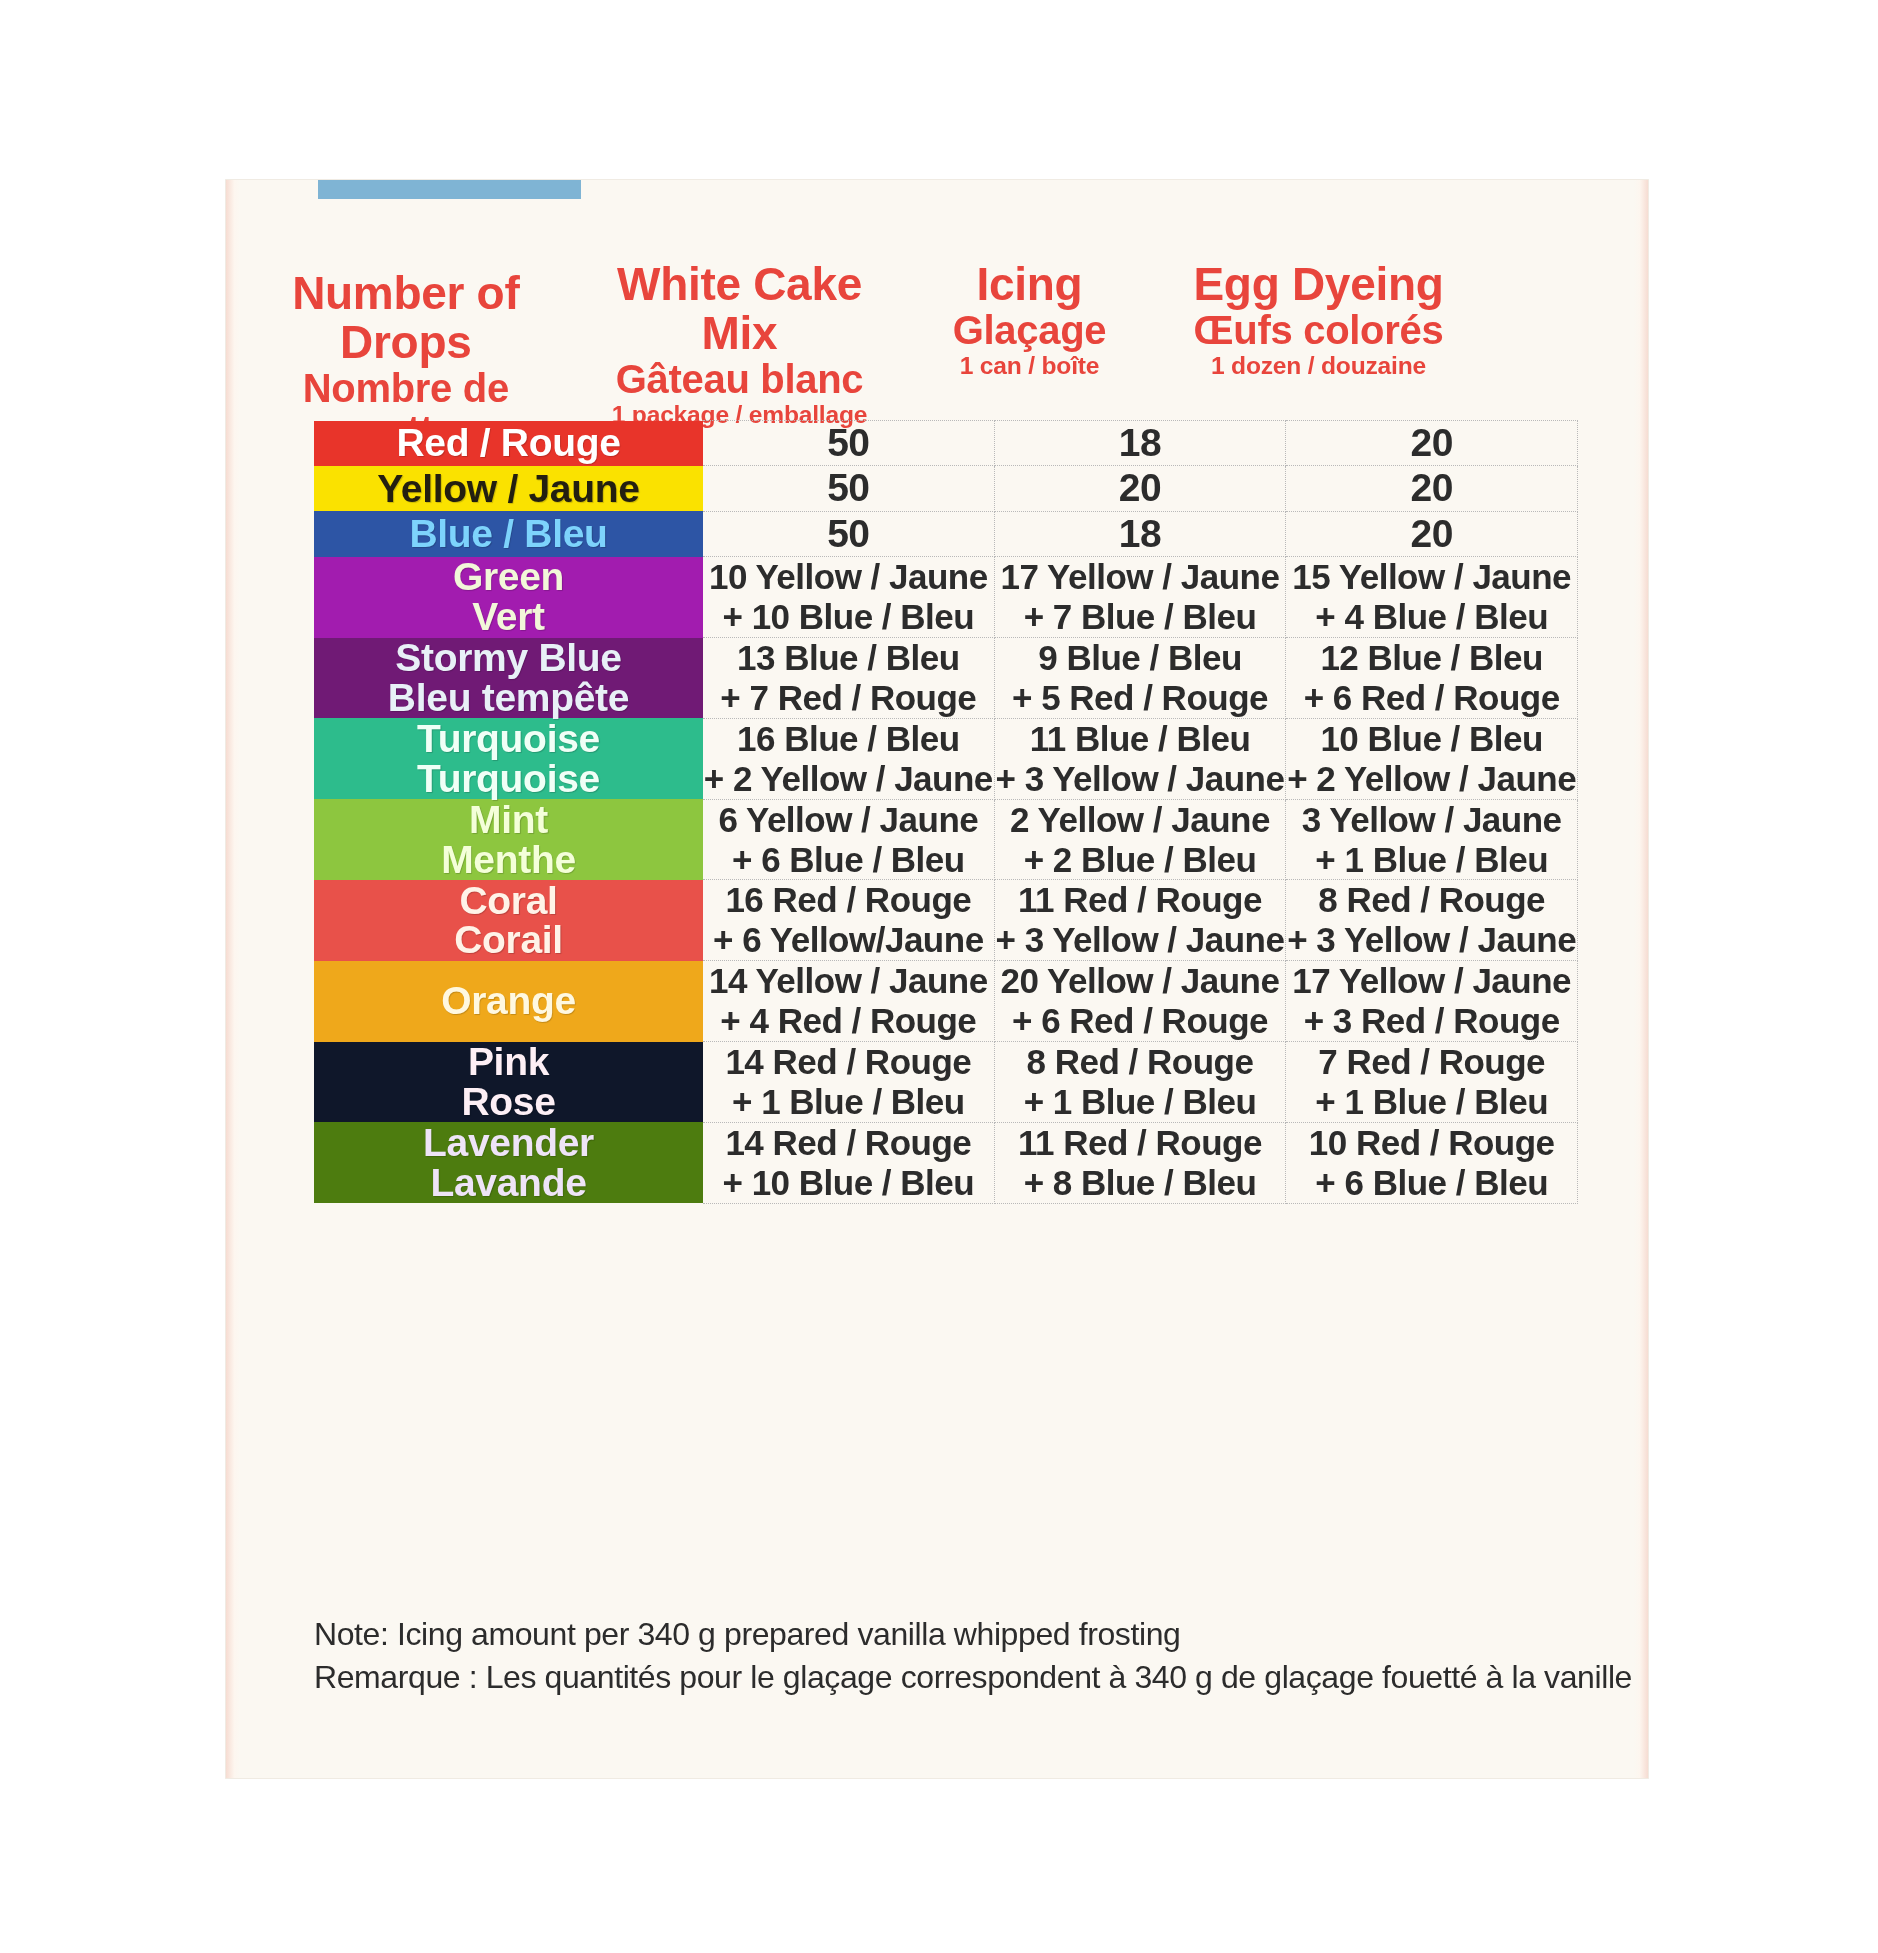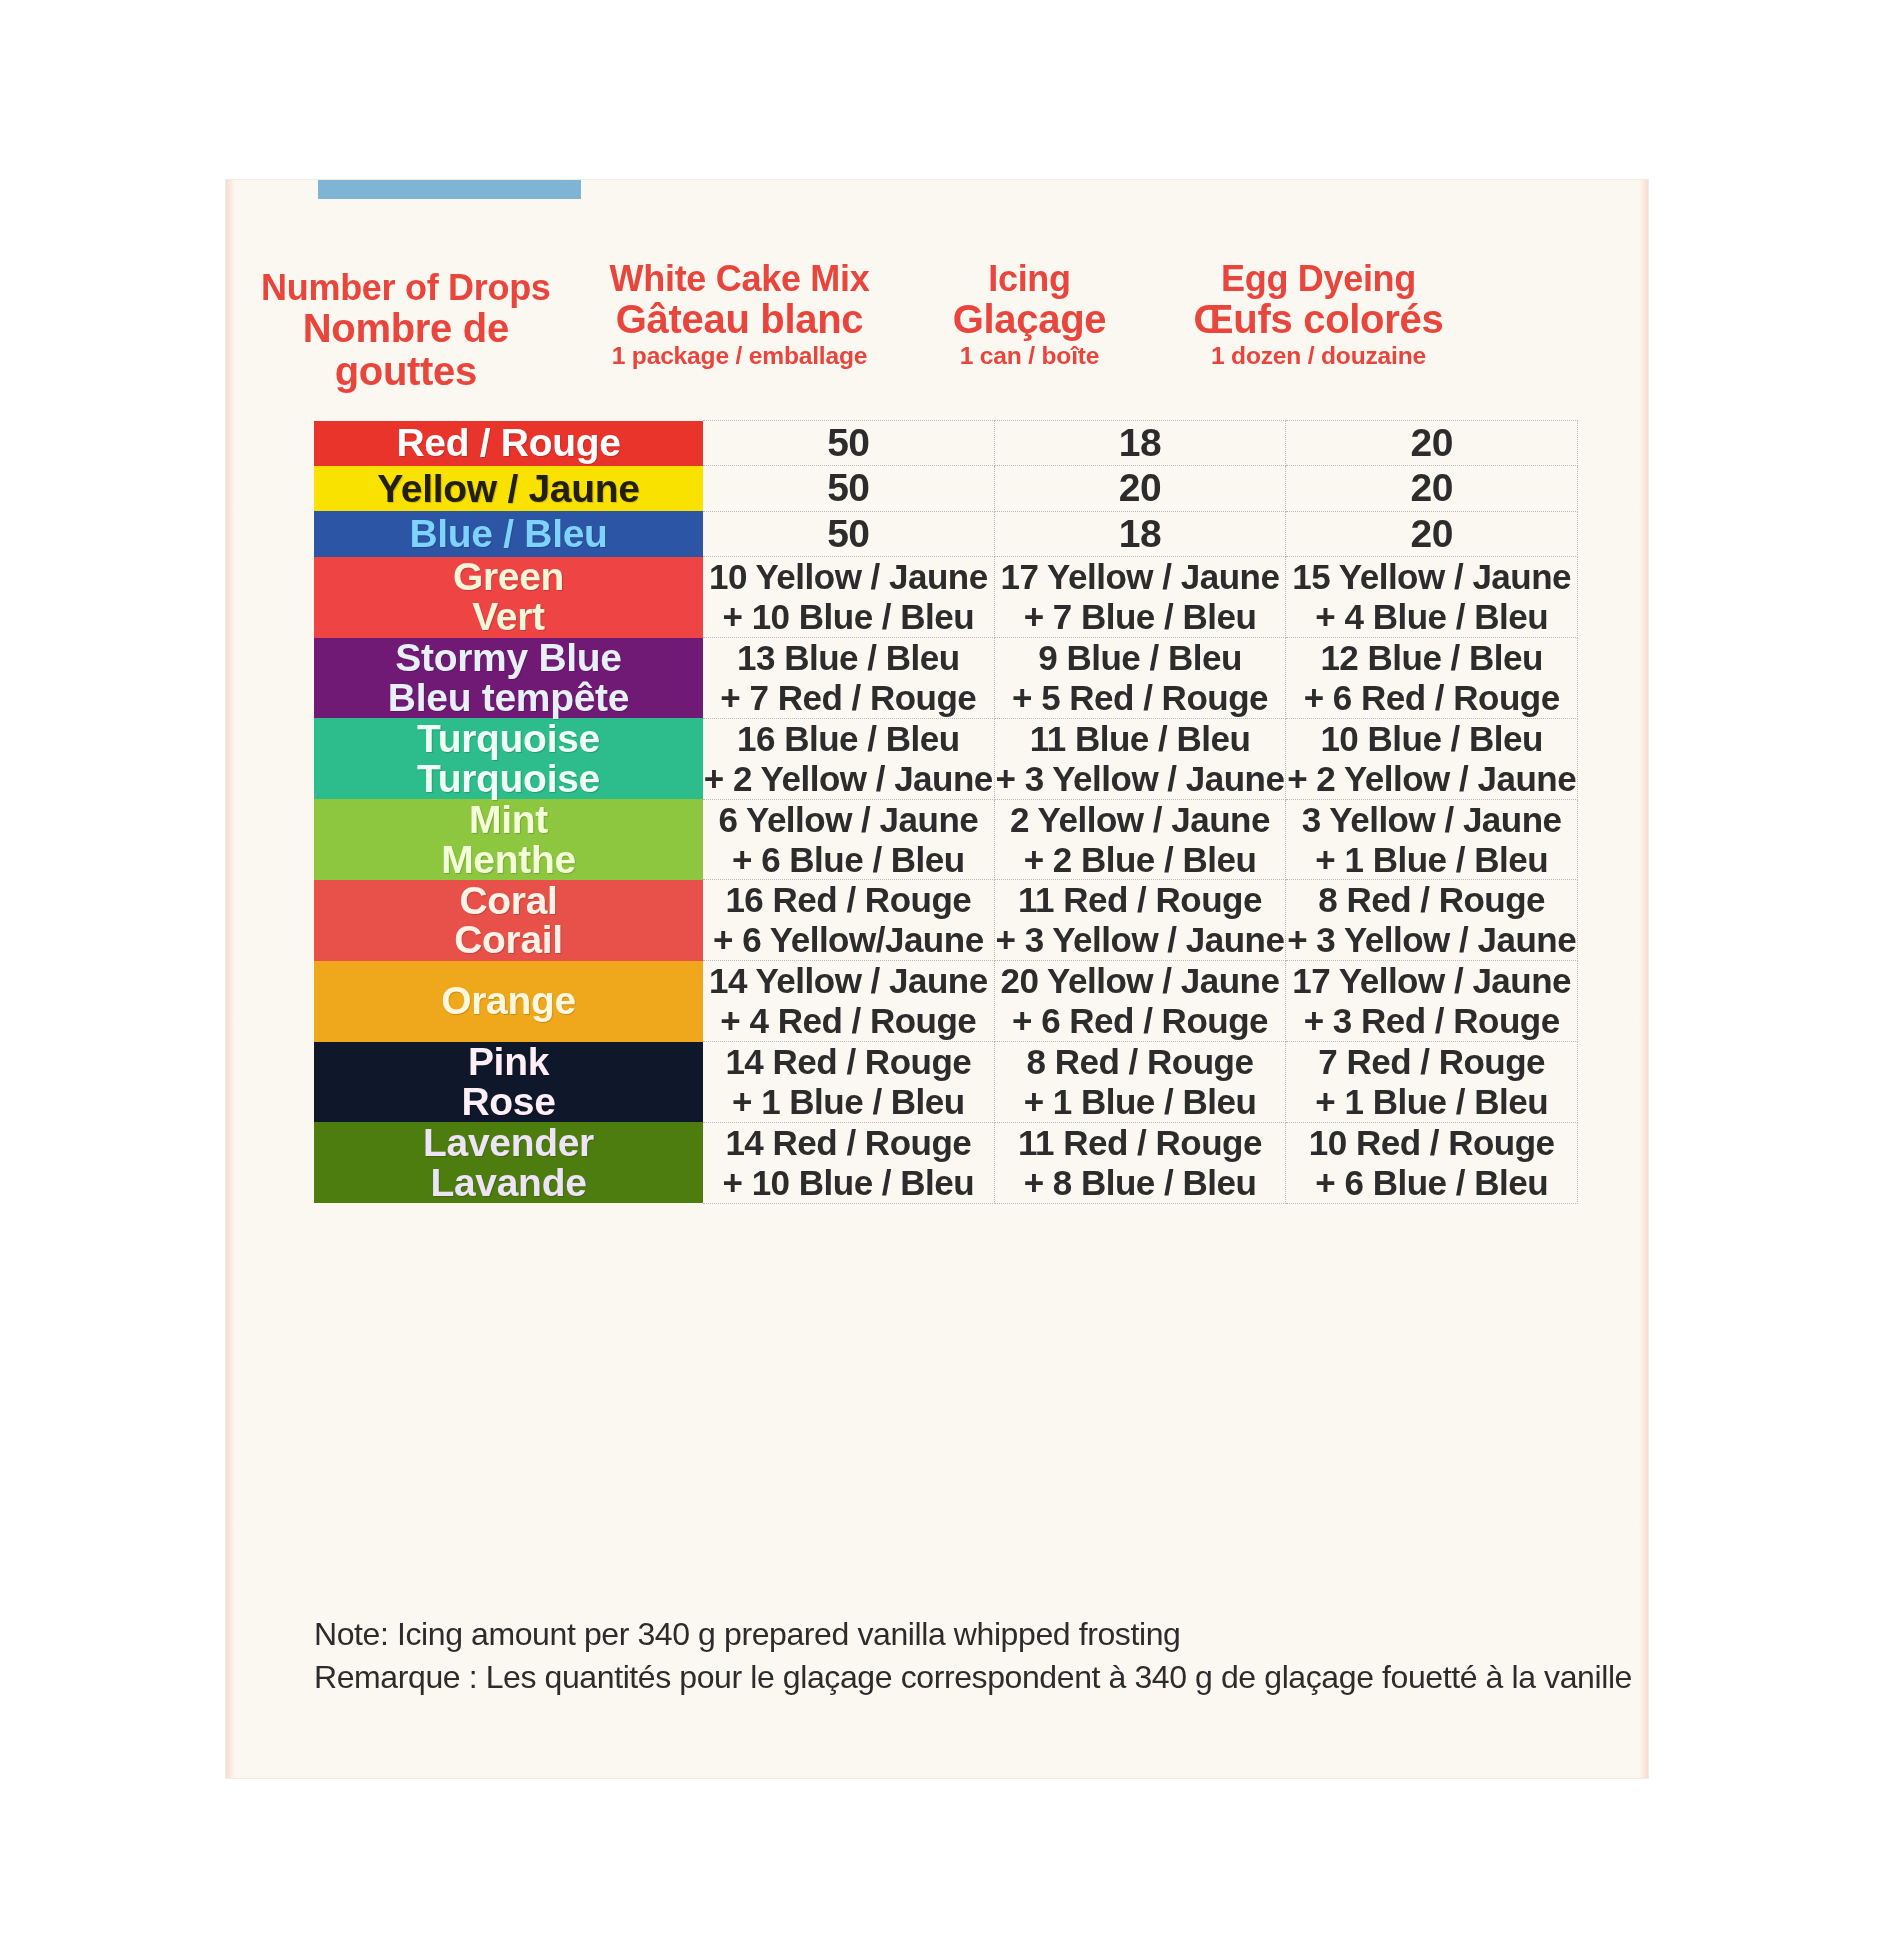--- a/index.html
+++ b/index.html
@@ -29,21 +29,21 @@
   #blue-strip{
     position:absolute;left:318px;top:180px;width:263px;height:19.3px;
     background:#7fb4d4;
   }
 
   
   #header{
     position:absolute;left:226px;top:246px;width:1422px;height:158px;
   }
   .hcol{position:absolute;text-align:center;color:#e8453c;}
-  .hl1{font-size:36px;font-weight:bold;line-height:1.06;letter-spacing:-0.3px;}
+  .hl1{font-size:46px;font-weight:bold;line-height:1.06;letter-spacing:-0.3px;}
   .hl2{font-size:40px;font-weight:bold;line-height:1.06;letter-spacing:-0.3px;}
   .hsub{font-size:24.6px;font-weight:bold;line-height:1.2;margin-top:0;letter-spacing:-0.2px;}
 
   #hcol0{left:8.8px;  top:23px; width:342px;}
   #hcol1{left:351px; top:14px; width:325px;}
   #hcol2{left:676px; top:14px; width:255px;}
   #hcol3{left:930px;top:14px; width:325px;}
 
   
   #table{
@@ -156,21 +156,21 @@
           <span class="l2">50</span>
         </td>
         <td class="val big">
           <span class="l2">18</span>
         </td>
         <td class="val big">
           <span class="l2">20</span>
         </td>
       </tr>
       <tr>
-        <td class="swatch two-line" style="background: #ef4444; color: rgb(242, 247, 217);">
+        <td class="swatch two-line" style="background: #a21caf; color: rgb(242, 247, 217);">
           <div>Green</div>
           <div>Vert</div>
         </td>
         <td class="val">
           <span class="l2">10 Yellow / Jaune</span>
           <span class="l2">+ 10 Blue / Bleu</span>
         </td>
         <td class="val">
           <span class="l2">17 Yellow / Jaune</span>
           <span class="l2">+ 7 Blue / Bleu</span>

